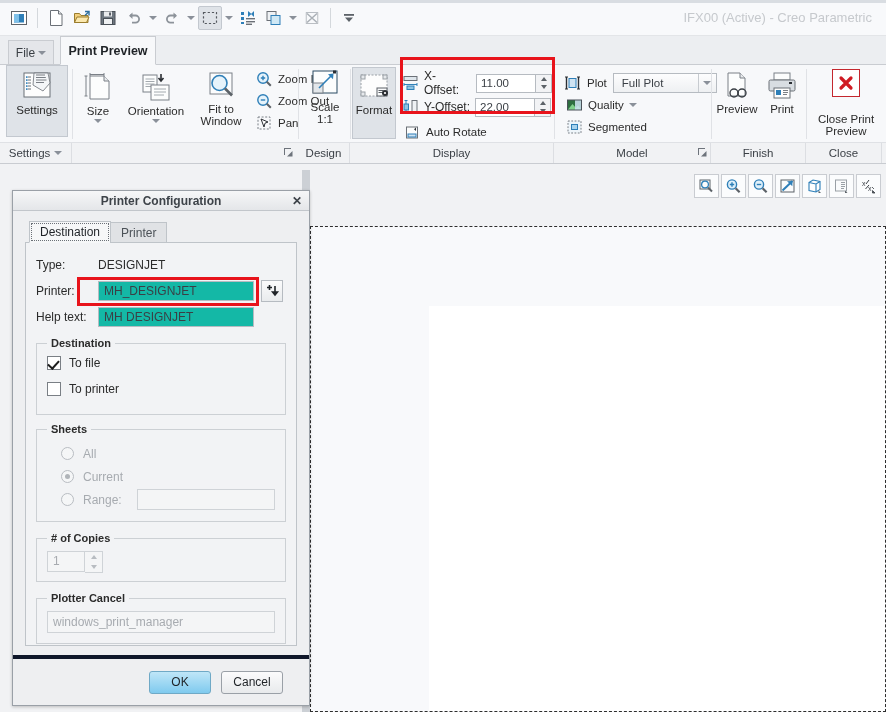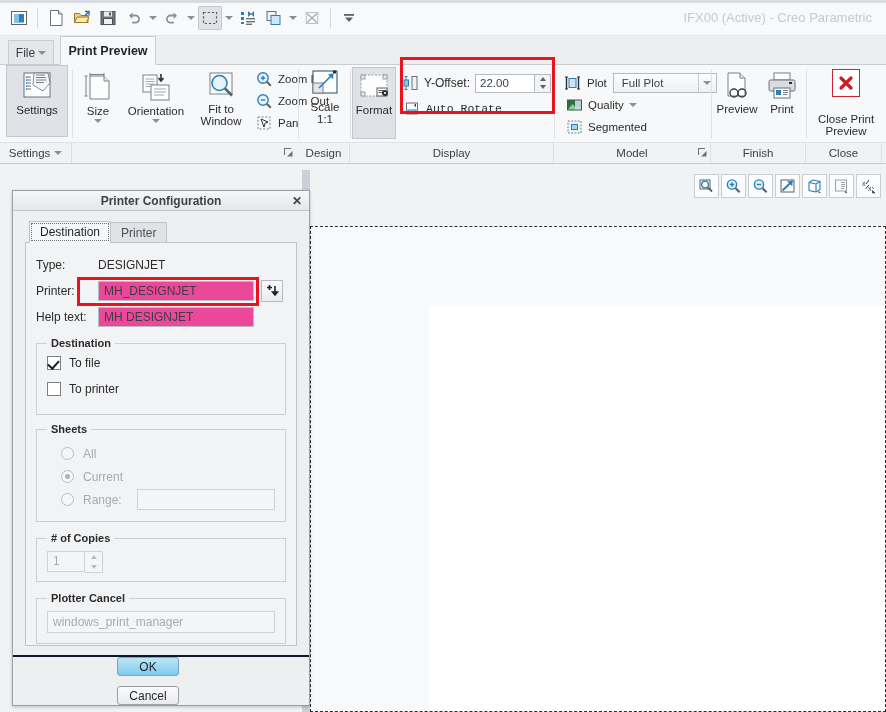--- a/index.html
+++ b/index.html
@@ -213,21 +213,21 @@
     background:#f2f3f5;
     padding:10px 10px 12px 10px;
     margin-top:-1px;
     height:404px;
   }
 
   .frow { display:flex; align-items:center; height:24px; margin-bottom:2px; }
   .frow .flabel { width:62px; font-size:12px; color:#2b2b2b; }
   .frow .fstatic { font-size:12px; color:#2b2b2b; }
   .tinput {
-    height:20px; background:#ec4899;
+    height:20px; background:#14b8a6;
     border:1px solid #b6bbc1;
     font-size:12px; color:#3a3f45;
     padding:0 5px; line-height:18px;
     font-family:"Liberation Sans",sans-serif;
   }
 
   .fieldset {
     position:relative;
     border:1px solid #ccd0d4;
     background:#f2f3f5;
@@ -278,24 +278,24 @@
     border:1px solid #cfd3d7; border-left:none; background:#f4f5f6;
   }
   .spin-arrows div{ flex:1; display:flex;align-items:center;justify-content:center; }
   .tri-up{width:0;height:0;border-left:3.5px solid transparent;border-right:3.5px solid transparent;border-bottom:4px solid #b8bcc1;}
   .tri-dn{width:0;height:0;border-left:3.5px solid transparent;border-right:3.5px solid transparent;border-top:4px solid #b8bcc1;}
   .tri-up.en{border-bottom-color:#5c6268;}
   .tri-dn.en{border-top-color:#5c6268;}
 
   .dlg-footer{
     position:absolute; left:0; bottom:0; width:100%; height:50px;
-    border-top:2px solid #0f172a;
+    border-top:4px solid #0f172a;
     background:#eeeff1;
     display:flex; align-items:center; justify-content:flex-end;
-    padding-right:26px; gap:10px;flex-direction:column;
+    padding-right:26px; gap:10px;
   }
   .btn{
     height:23px; min-width:62px;
     border:1px solid #9aa0a7; border-radius:3px;
     font-size:12px; color:#1f2327;
     display:flex;align-items:center;justify-content:center;
     background: linear-gradient(to bottom,#fbfbfc,#e8eaec);
   }
   .btn.primary{
     background: linear-gradient(to bottom,#bfe6f8,#7fcaee);
@@ -572,20 +572,39 @@
               <rect x="21.5" y="18" width="5" height="1"></rect>
               <rect x="21.5" y="20" width="5" height="1"></rect>
             </g>
           <circle cx="28" cy="21" r="3" fill="#2a2e33"></circle>
           <circle cx="28" cy="21" r="1.1" fill="#fff"></circle>
         </svg>
         <div class="lbl">Format</div>
       </div>
 
       <div style="position:absolute;left:50px;top:6px;">
+        <div style="display:flex;align-items:center;gap:5px;height:24px;">
+          <svg width="17" height="16" viewBox="0 0 17 16">
+            <rect x="2" y="1.5" width="13" height="4" fill="#dfe6ec" stroke="#6b7077"></rect>
+            <path d="M2 9.5h13M2 8v3M15 8v3" stroke="#2e7fb8" stroke-width="1"></path>
+            <rect x="5" y="11" width="7" height="3.5" fill="#8fc4e2" stroke="#2e7fb8"></rect>
+          </svg>
+          <span class="lbl">X-Offset:</span>
+          <div style="display:flex;">
+            <div class="ri-input">11.00</div>
+            <div class="ri-spin">
+              <div>
+                  <span class="tri-up en"></span>
+                </div>
+              <div>
+                  <span class="tri-dn en"></span>
+                </div>
+            </div>
+          </div>
+        </div>
 
         <div style="display:flex;align-items:center;gap:5px;height:24px;">
           <svg width="17" height="16" viewBox="0 0 17 16">
             <rect x="10" y="1.5" width="5" height="13" fill="#eef1f4" stroke="#6b7077"></rect>
             <path d="M4 1.5v13M2.5 1.5h3M2.5 14.5h3" stroke="#2e7fb8" stroke-width="1"></path>
             <rect x="2" y="5" width="4.5" height="6" fill="#8fc4e2" stroke="#2e7fb8"></rect>
           </svg>
           <span class="lbl">Y-Offset:</span>
           <div style="display:flex;">
             <div class="ri-input">22.00</div>
@@ -593,21 +612,21 @@
               <div>
                   <span class="tri-up en"></span>
                 </div>
               <div>
                   <span class="tri-dn en"></span>
                 </div>
             </div>
           </div>
         </div>
 
-        <div class="smallrow" style="margin-top:2px;font-family:Liberation Mono, monospace;">
+        <div class="smallrow" style="margin-top:2px;">
           <svg width="17" height="17" viewBox="0 0 17 17">
             <rect x="2.5" y="3" width="11" height="11" fill="#fcfdfd" stroke="#6b7077"></rect>
             <rect x="4" y="10" width="8" height="3" fill="#cfe3f2" stroke="#2e7fb8"></rect>
             <path d="M7 5.5h5M12 3.5v3.5l-2-1.8z" fill="#2a2e33"></path>
           </svg>
           <span class="lbl">Auto Rotate</span>
         </div>
       </div>
     </div>
     <div class="rgroup-div" style="left:554px;"></div>

